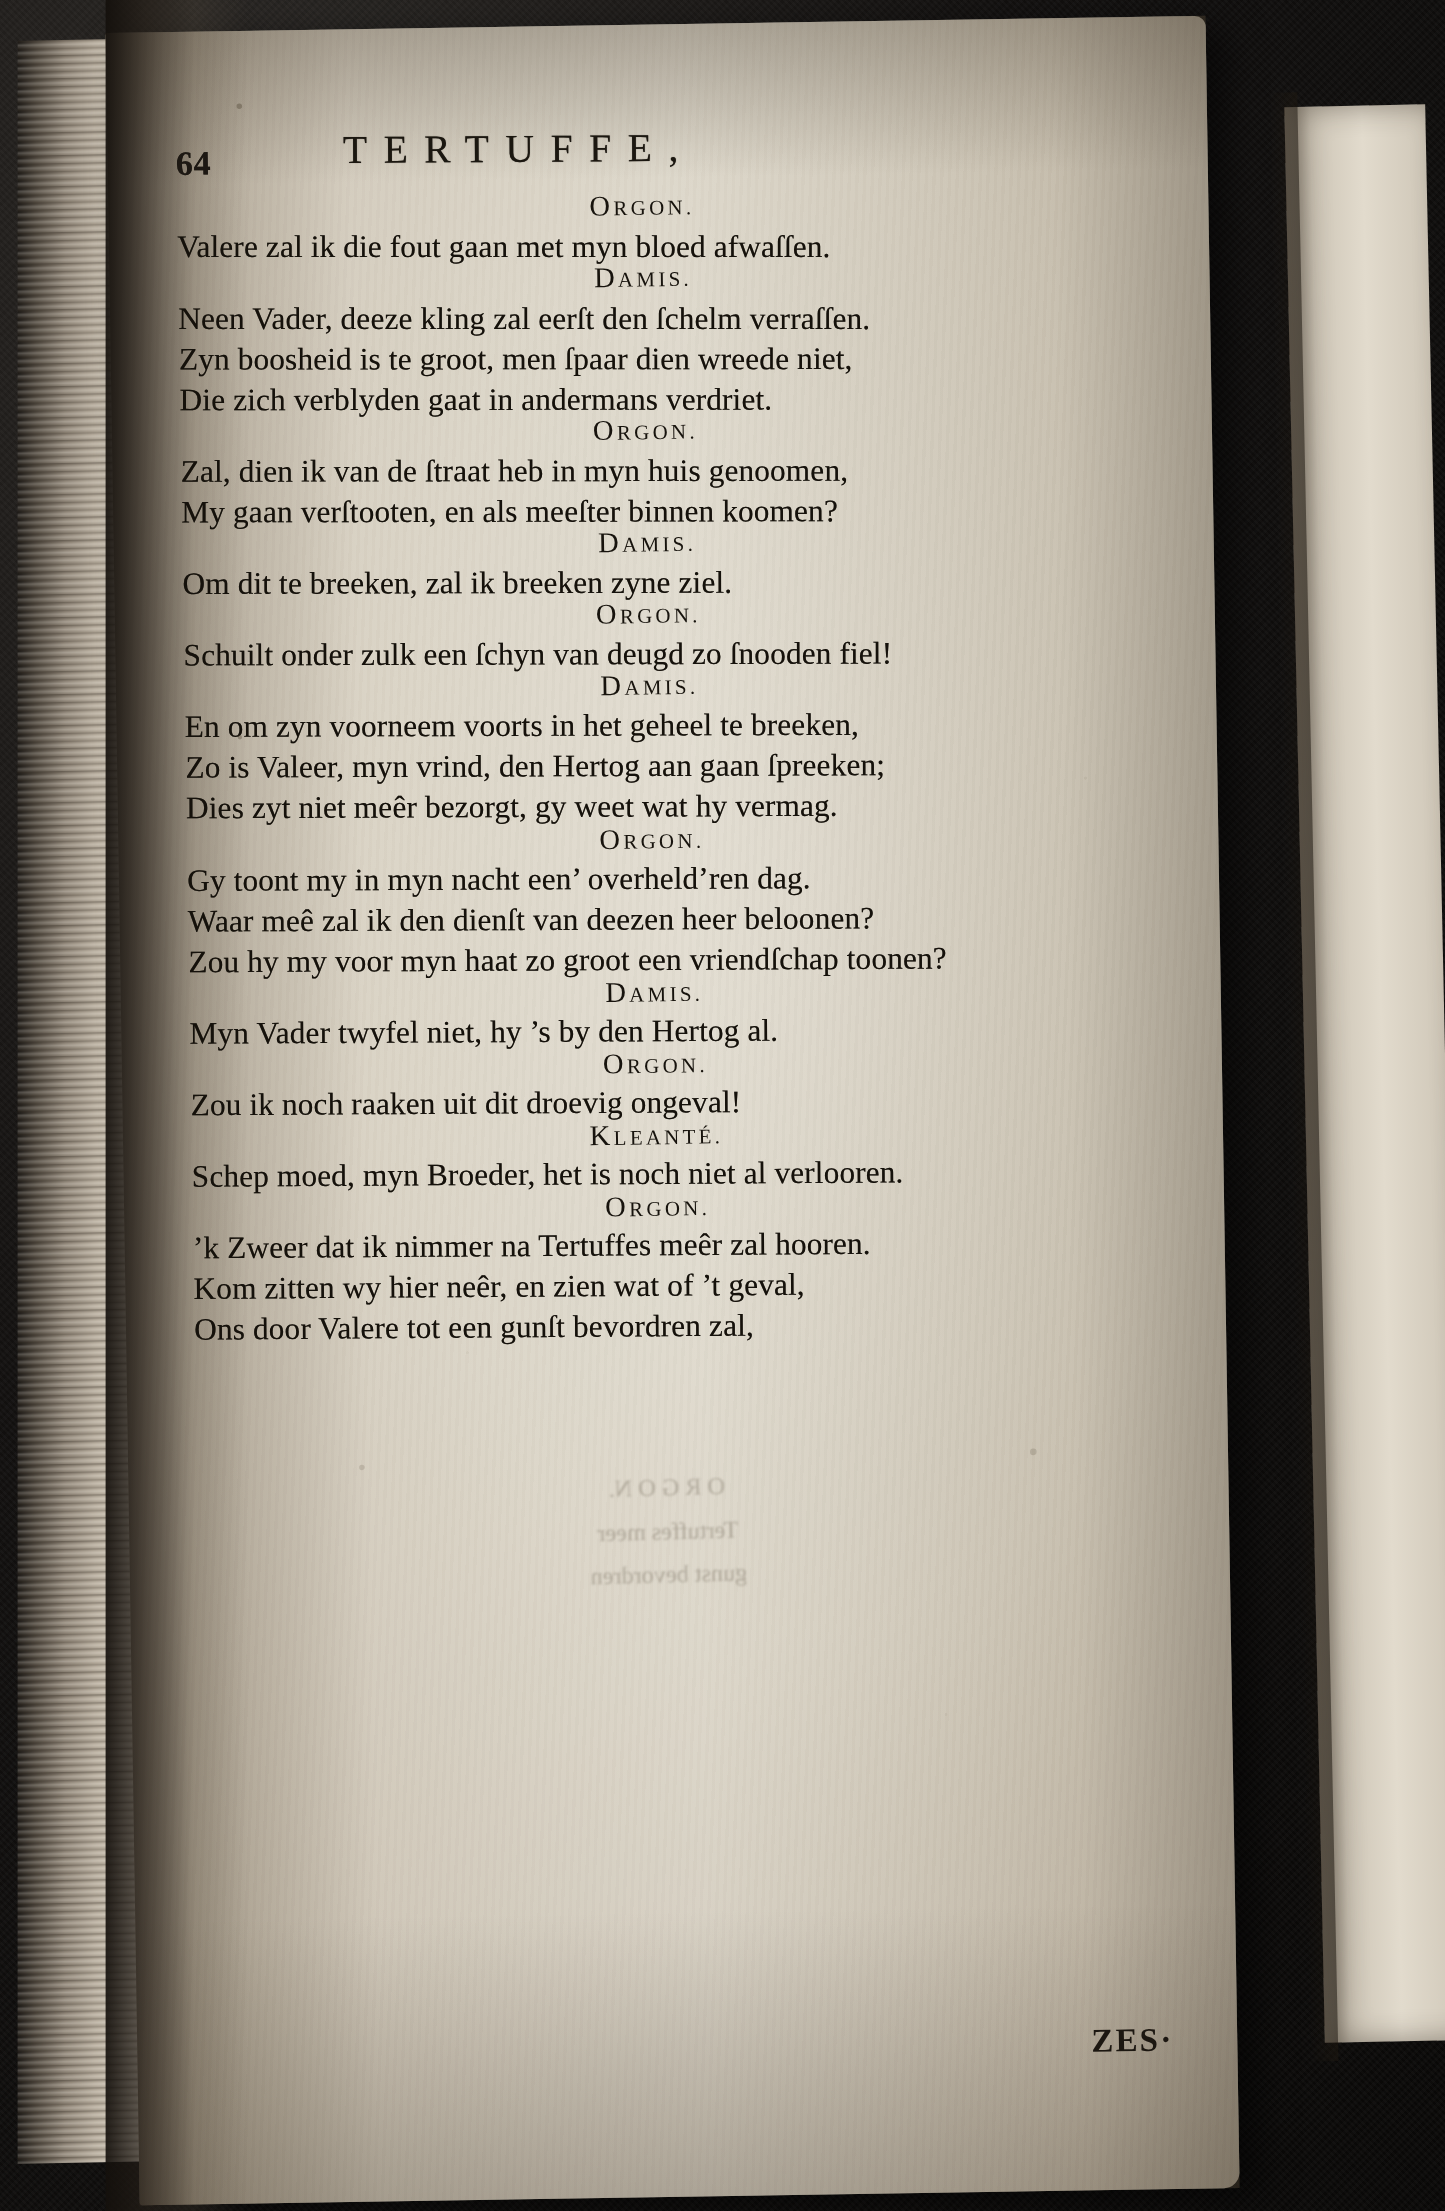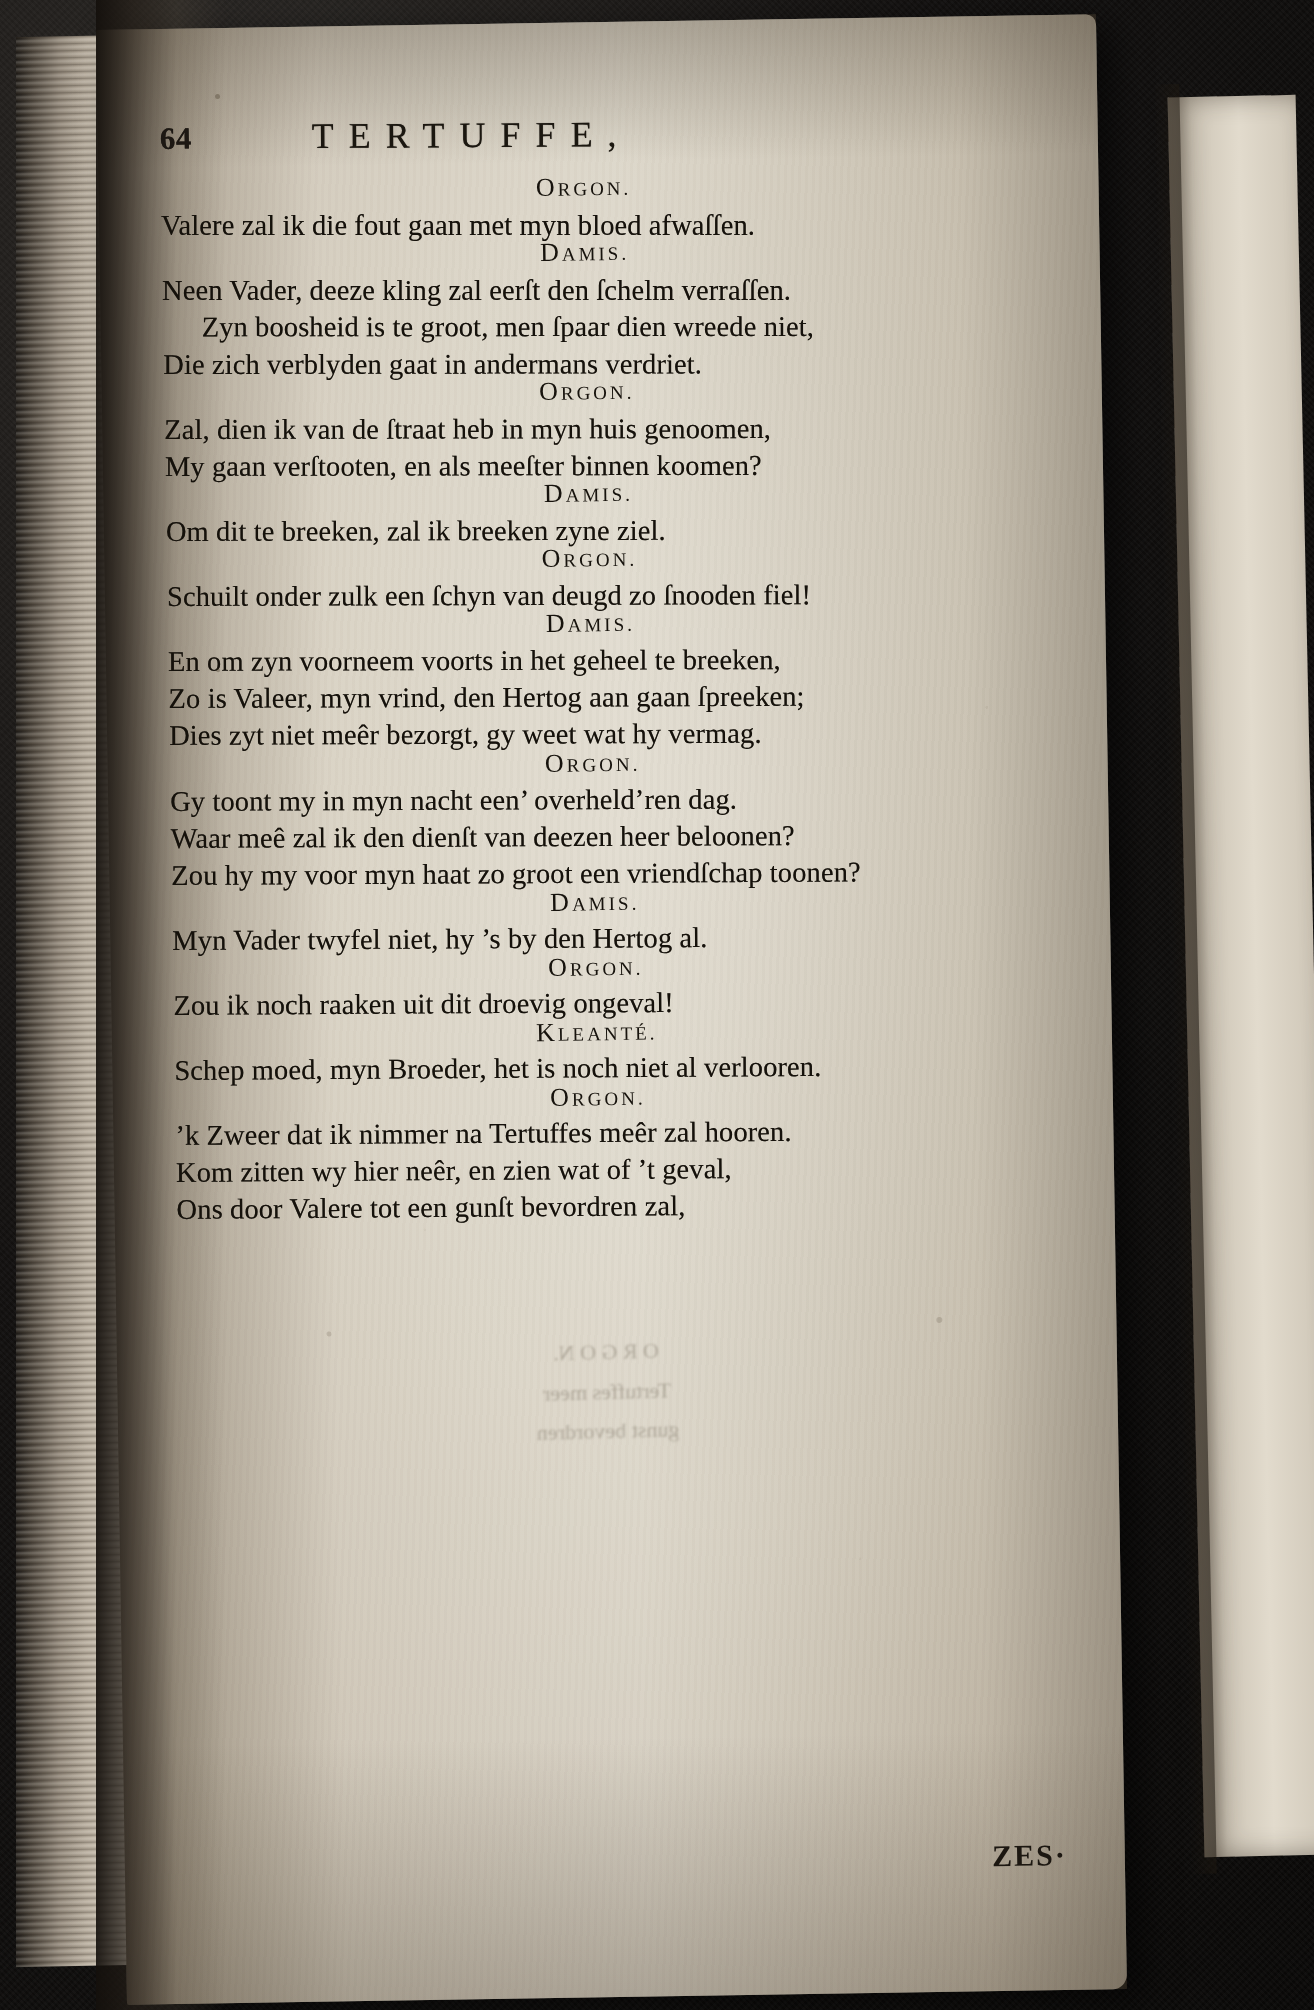--- a/index.html
+++ b/index.html
@@ -106,21 +106,21 @@
   }
   .inner{
     position:absolute;left:62px;top:88px;width:872px;
   }
 
   
   .header{
     position:relative;height:62px;
   }
   .folio{
-    position:absolute;left:0;top:4px;
+    position:absolute;left:0;top:14px;
     font-size:31px;letter-spacing:.5px;color:#1d1813;
     font-family:"Liberation Serif",serif;font-weight:700;
     text-shadow:0 0 .6px rgba(20,16,10,.8);
   }
   .runhead{
     position:absolute;left:152px;top:2px;
     font-size:36px;letter-spacing:15px;color:#1b1710;
     font-family:"Liberation Serif",serif;
     text-shadow:0 0 .7px rgba(20,16,10,.7);
     transform:rotate(0.55deg);
@@ -205,21 +205,21 @@
             <div class="verse">
               <span class="ln" style="transform: rotate(0.9deg);">Valere zal ik die fout gaan met myn bloed afwaſſen.</span>
             </div>
           </div>
           <div class="speech">
             <div class="speaker"><span class="cap">D</span><span class="sc">AMIS.</span></div>
             <div class="verse">
               <span class="ln" style="transform: rotate(0.878deg);">Neen Vader, deeze kling zal eerſt den ſchelm verraſſen.</span>
             </div>
             <div class="verse">
-              <span class="ln" style="transform: rotate(0.856deg); margin-left: 39px;">Zyn boosheid is te groot, men ſpaar dien wreede niet,</span>
+              <span class="ln" style="transform: rotate(0.856deg);">Zyn boosheid is te groot, men ſpaar dien wreede niet,</span>
             </div>
             <div class="verse">
               <span class="ln" style="transform: rotate(0.834deg);">Die zich verblyden gaat in andermans verdriet.</span>
             </div>
           </div>
           <div class="speech">
             <div class="speaker"><span class="cap">O</span><span class="sc">RGON.</span></div>
             <div class="verse">
               <span class="ln" style="transform: rotate(0.812deg);">Zal, dien ik van de ſtraat heb in myn huis genoomen,</span>
             </div>

